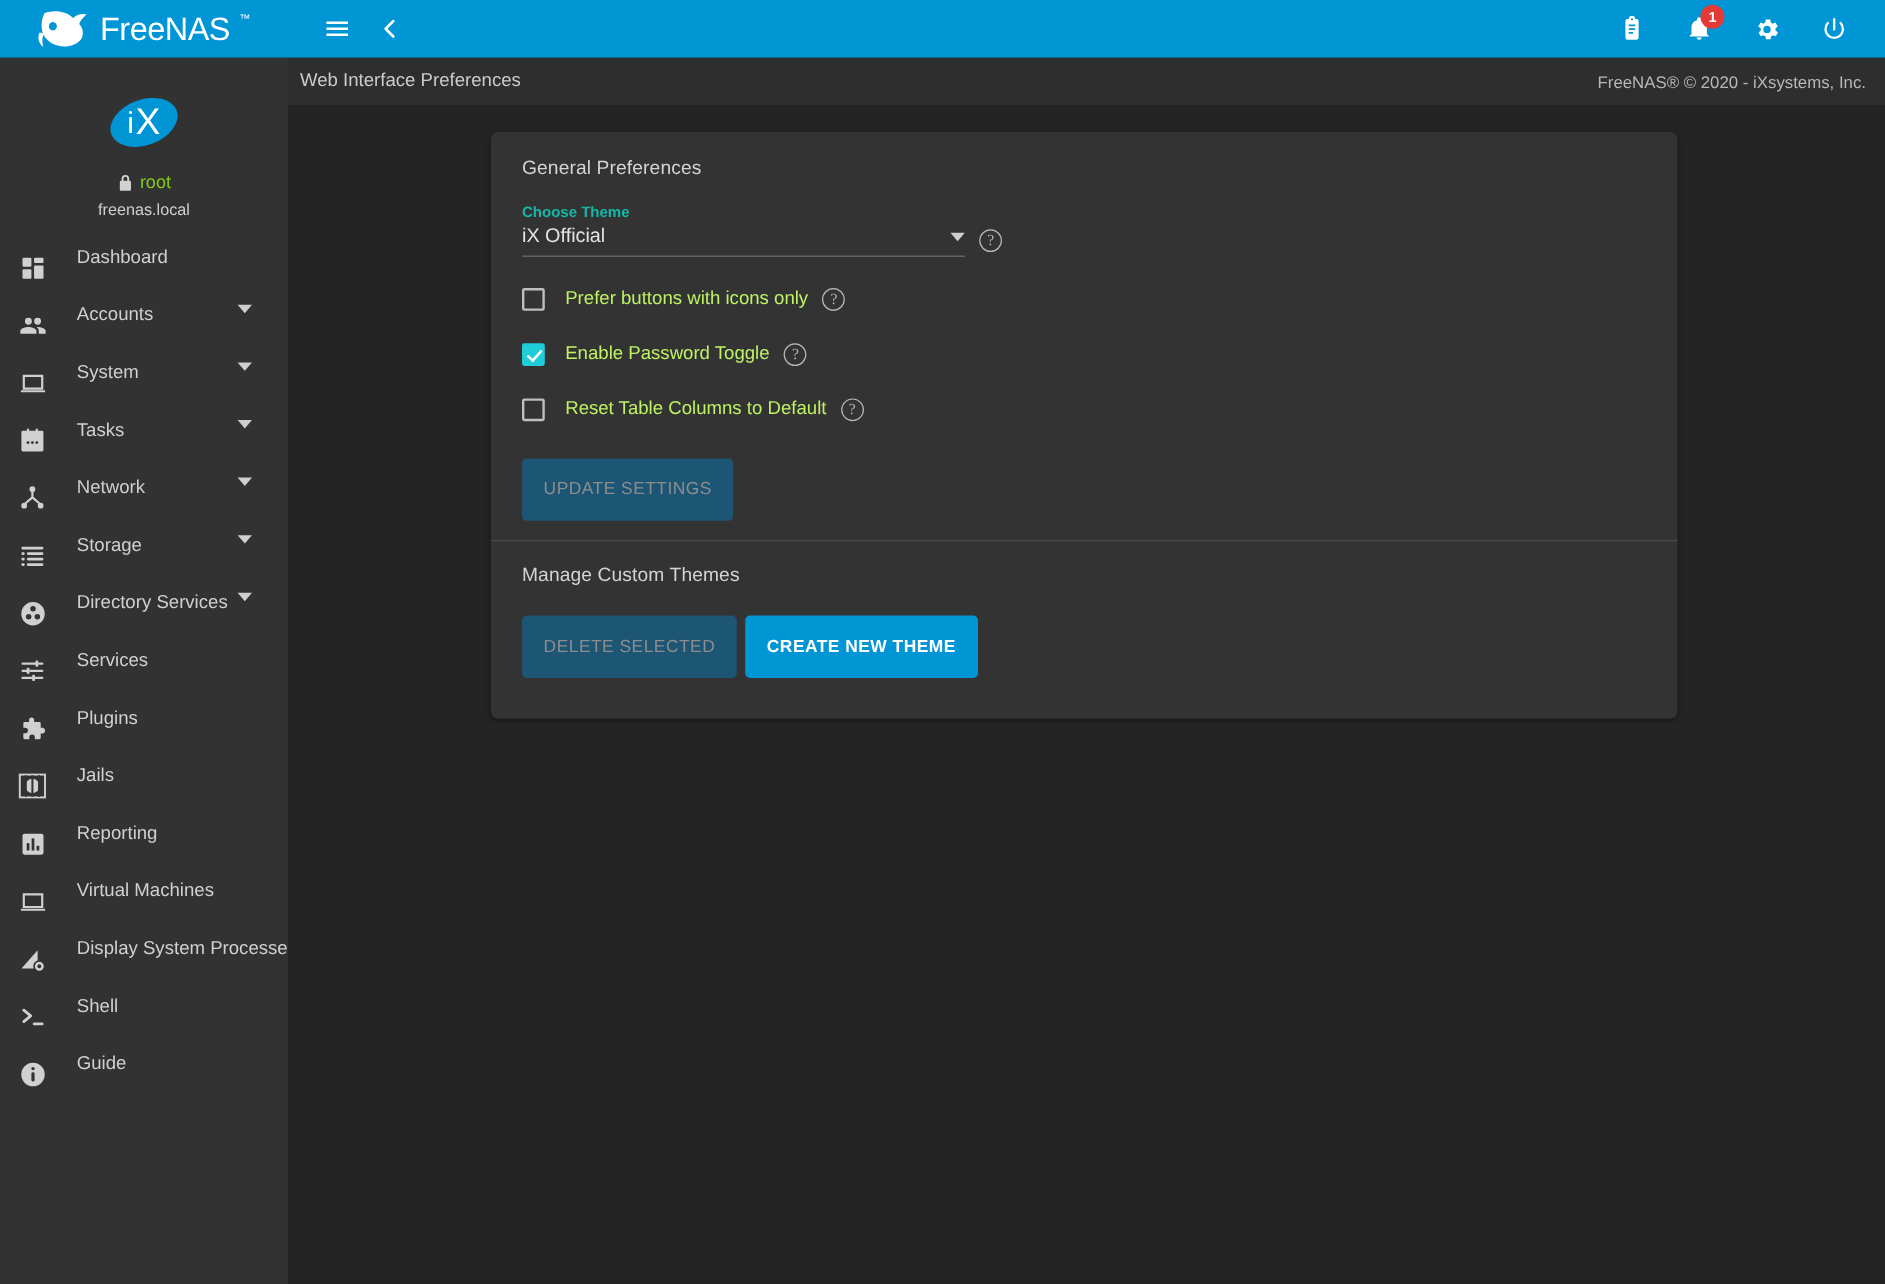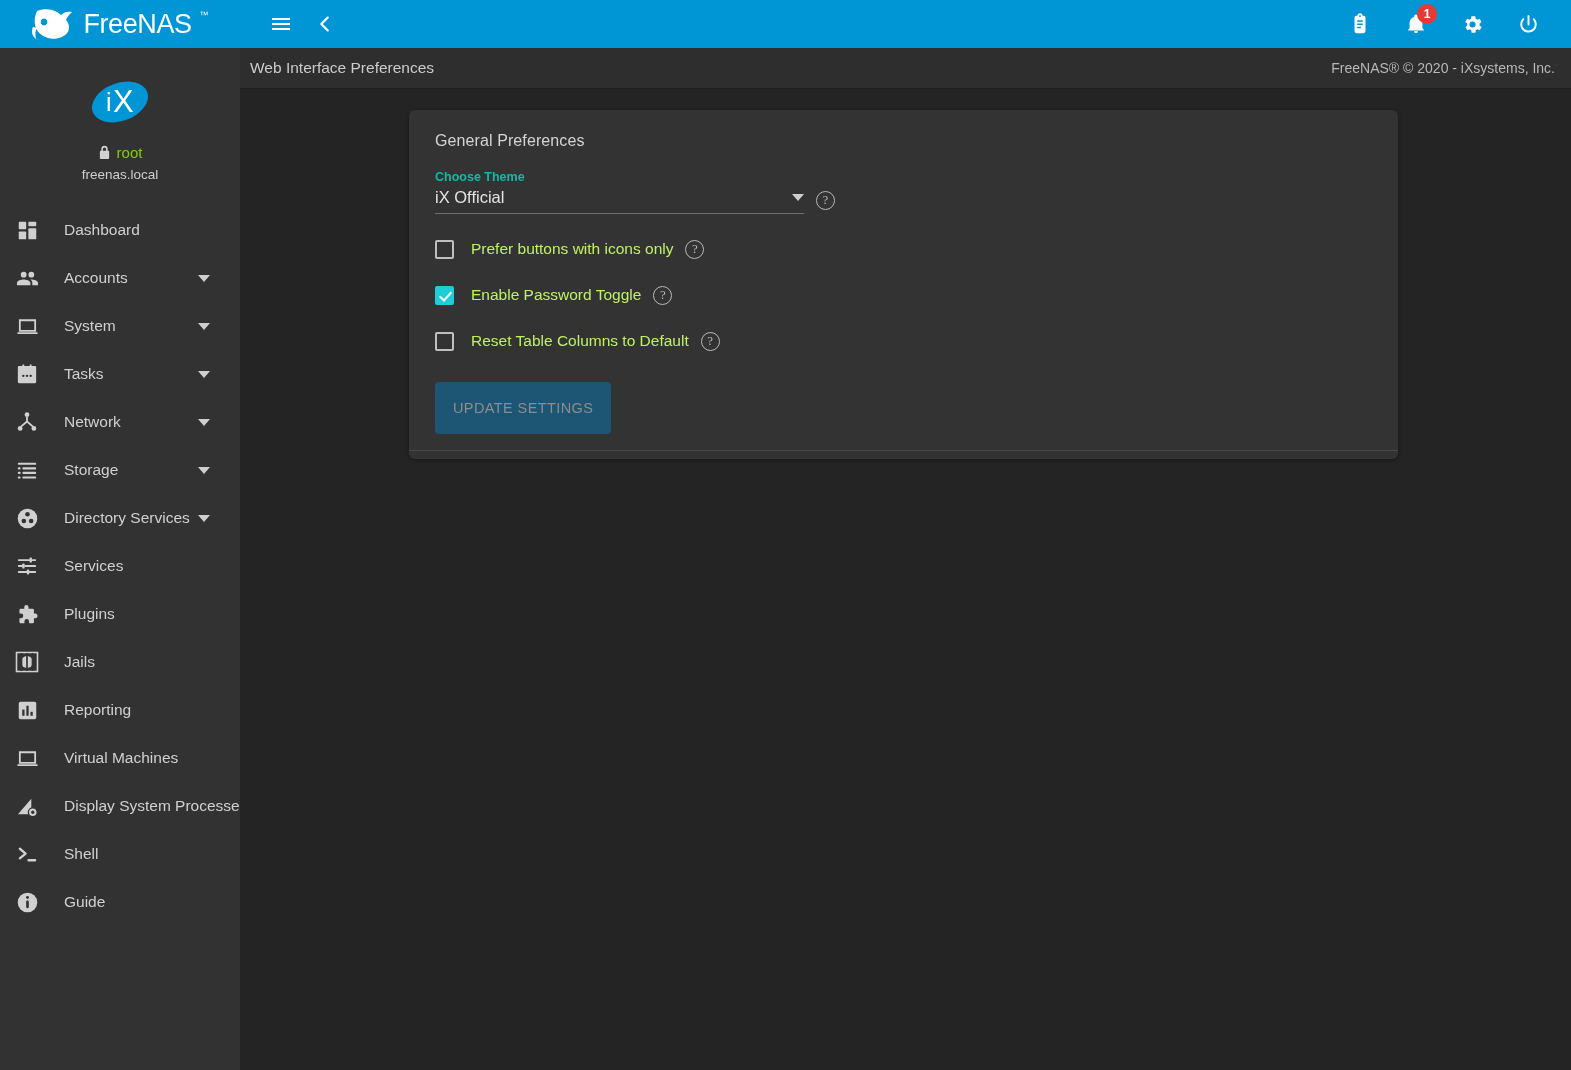--- a/index.html
+++ b/index.html
@@ -72,21 +72,21 @@
     display: flex; align-items: center; gap: 6px;
     color: #84cc16; font-size: 15px;
   }
   .hostname {
     margin-top: 6px;
     color: #cfcfcf; font-size: 13.5px;
   }
   .nav { padding-top: 10px; }
   .nav-item {
     height: 48px;
-    display: flex; align-items: center;
+    display: flex; align-items: flex-start;
     padding: 0 12px 0 10px;
     cursor: pointer;
     color: #d0d0d0;
   }
   .nav-icon {
     width: 34px; height: 34px; flex: 0 0 34px;
     display: flex; align-items: center; justify-content: center;
     color: #d0d0d0;
   }
   .nav-label {
@@ -553,15 +553,22 @@
         <div class="help-icon">?</div>
       </div>
 
       <div class="btn-row">
         <button class="btn btn-disabled">UPDATE SETTINGS</button>
       </div>
     </div>
 
     <div class="divider"></div>
 
+    <div class="section2">
+      <div class="section-title">Manage Custom Themes</div>
+      <div class="btn-row">
+        <button class="btn btn-disabled">DELETE SELECTED</button>
+        <button class="btn btn-primary">CREATE NEW THEME</button>
+      </div>
+    </div>
 
   </div>
 </div>
 
 </body></html>

